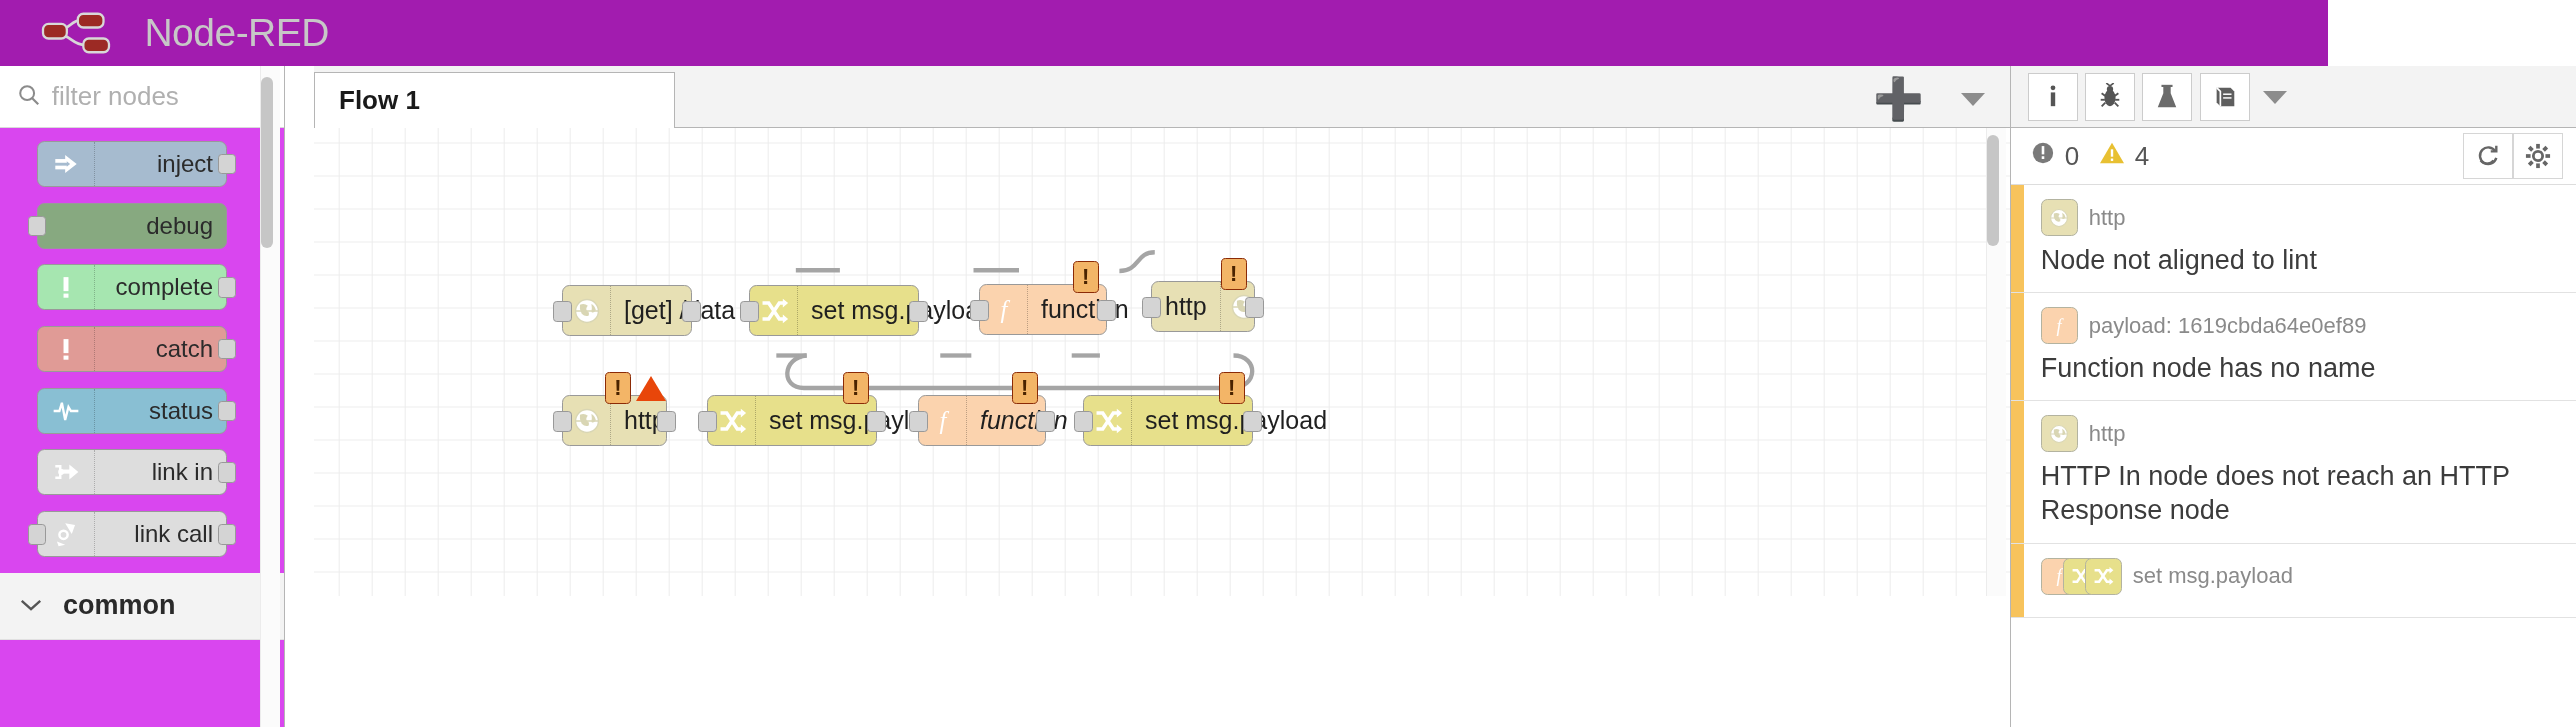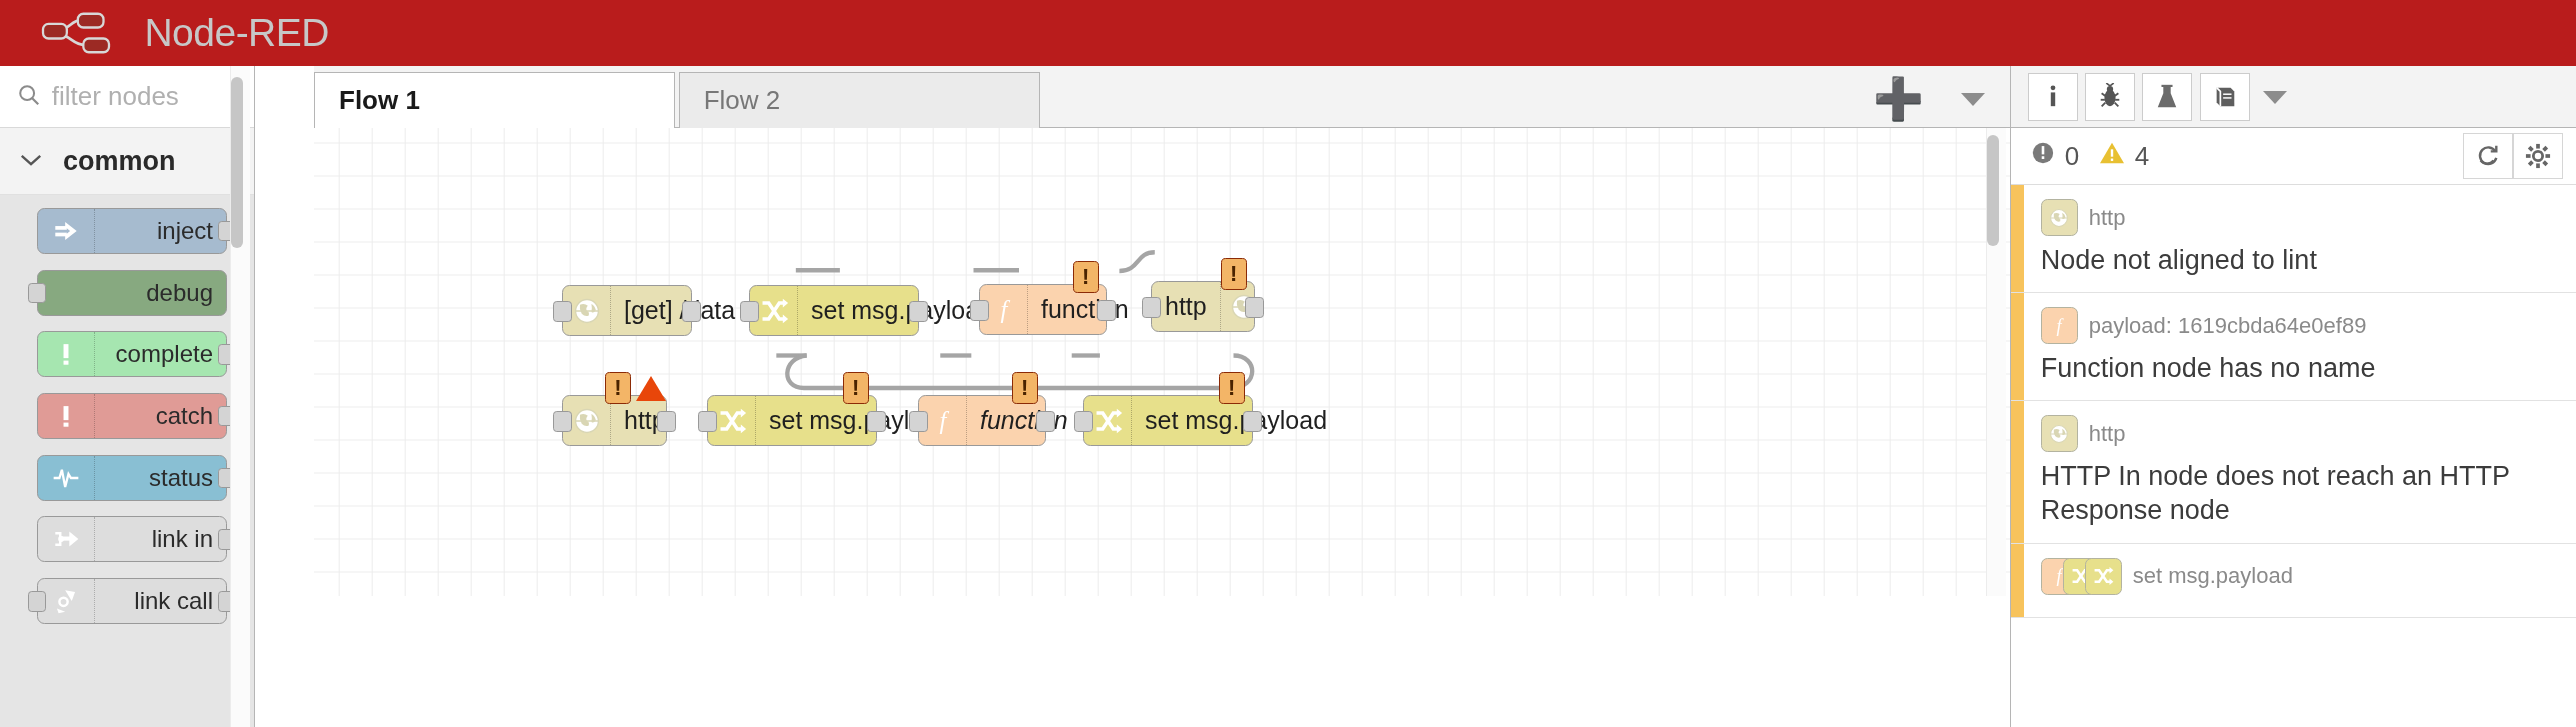--- a/index.html
+++ b/index.html
@@ -5,22 +5,22 @@
   * { box-sizing: border-box; margin: 0; padding: 0; }
   html, body {
     width: 2576px; height: 728px;
     font-family: "Liberation Sans", sans-serif;
     overflow: hidden;
     background: #fff;
   }
 
   
   #header {
-    position: absolute; left: 0; top: 0; width: 2576px; height: 66px;
-    background: #b91c1c; display: flex; align-items: center; text-align: right;
+    position: absolute; left: 0; top: 0; width: 2328px; height: 66px;
+    background: #a21caf; display: flex; align-items: center; text-align: right;
   }
   #brand { display: flex; align-items: center; margin-left: 39px; }
   .logo-svg { display: block; }
   #brand-title {
     color: #c7c7c7; font-size: 39px; letter-spacing: -0.5px;
     margin-left: 20.4px; font-weight: 400;
   }
   #header-right {
     position: absolute; right: 0; top: 0; height: 66px;
     display: flex; align-items: center;
@@ -39,22 +39,22 @@
   }
   .caret-down {
     width: 0; height: 0; border-left: 12px solid transparent;
     border-right: 12px solid transparent; border-top: 13px solid #b5b5b5;
   }
   #hamburger { margin-right: 35px; display:flex; flex-direction:column; gap:6.5px; cursor:pointer; }
   #hamburger span { display:block; width: 37px; height: 4.6px; background: #b5b5b5; border-radius:0.9px; }
 
   
   #palette {
-    position: absolute; left: 0; top: 66px; width: 255px; height: 662px;
-    background: #e5e5e5; border-right: 0.9px solid #b5b5b5;
+    position: absolute; left: 0; top: 66px; width: 285px; height: 662px;
+    background: #d946ef; border-right: 0.9px solid #b5b5b5;
   }
   #palette-search {
     height: 62px; border-bottom: 0.9px solid #d9d9d9;
     display: flex; align-items: center; padding-left: 16.7px; background:#fff;
   }
   #palette-search .magnifier { margin-right: 11px; flex: 0 0 auto; }
   #palette-search-input {
     border: none; outline: none; font-size: 26px; color: #aaa;
     font-family: "Liberation Sans", sans-serif; width: 241px; background: transparent;
   }
@@ -243,29 +243,20 @@
   <div id="palette-search">
     <span class="magnifier">
       <svg width="24" height="24" viewBox="0 0 26 26">
         <circle cx="11" cy="11" r="7.5" stroke="#8b8b8b" stroke-width="2.2" fill="none"></circle>
         <line x1="16.5" y1="16.5" x2="23" y2="23" stroke="#8b8b8b" stroke-width="2.4"></line>
       </svg>
     </span>
     <input id="palette-search-input" type="text" placeholder="filter nodes" style="">
   </div>
 
-  <div id="palette-category">
-    <span class="chev">
-      <svg width="24" height="15" viewBox="0 0 26 16">
-        <polyline points="3,4 13,13 23,4" stroke="#555" stroke-width="2.6" fill="none"></polyline>
-      </svg>
-    </span>
-    <span id="palette-category-label">common</span>
-  </div>
-
   <div id="palette-list">
       <div class="pal-node" style="background: rgb(166, 187, 207);">
         <div class="pal-icon-box">
           <svg width="28" height="28" viewBox="0 0 34 34">
         <rect x="4" y="11" width="14" height="4.5" fill="#fff"></rect>
         <rect x="4" y="19" width="14" height="4.5" fill="#fff"></rect>
         <polygon points="16,6 30,17 16,28 16,22 22,17 16,12" fill="#fff"></polygon>
       </svg>
         </div>
         <div class="pal-label">inject</div>
@@ -322,32 +313,38 @@
         <circle cx="14" cy="18" r="5" fill="none" stroke="#fff" stroke-width="3"></circle>
         <polygon points="16,4 28,6 24,17" fill="#fff"></polygon>
         <polygon points="6,26 16,30 8,32" fill="#fff"></polygon>
       </svg>
         </div>
         <div class="pal-label">link call</div>
         <div class="port out"></div>
         <div class="port in"></div>
       </div>
     </div>
+
+  <div id="palette-category">
+    <span class="chev">
+      <svg width="24" height="15" viewBox="0 0 26 16">
+        <polyline points="3,4 13,13 23,4" stroke="#555" stroke-width="2.6" fill="none"></polyline>
+      </svg>
+    </span>
+    <span id="palette-category-label">common</span>
+  </div>
   <div id="palette-scroll-track">
     <div id="palette-scrollbar"></div>
   </div>
 </div>
 
 <div id="center">
   <div id="tabbar">
     <div class="tab active">
       <span>Flow 1</span>
-    </div>
-    <div class="tab inactive">
-      <span>Flow 2</span>
     </div>
     <div id="tab-actions">
       <div class="tab-btn">
         <span class="plus-glyph">➕</span>
       </div>
       <div class="tab-btn">
         <span class="caret-gray"></span>
       </div>
     </div>
   </div>

